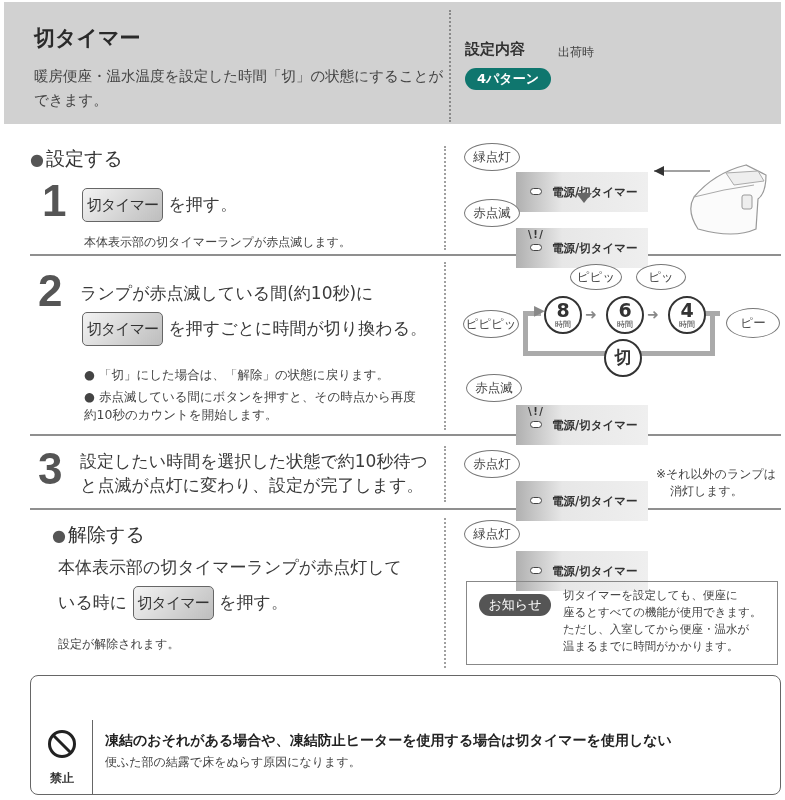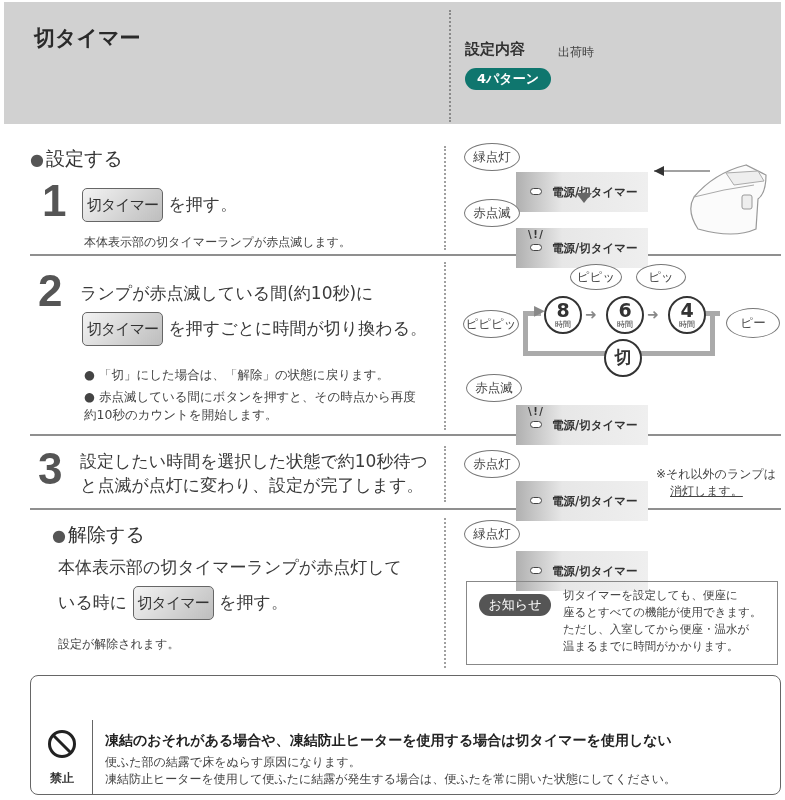--- a/index.html
+++ b/index.html
@@ -49,20 +49,21 @@
   .prohibit-icon { position: absolute; left: 16px; top: 9px; }
   .prohibit-label { position: absolute; left: 0; top: 50px; width: 62px; text-align: center; font-size: 12px; color: #333; font-weight: bold; }
   .caution-main { position: absolute; left: 74px; top: 52px; font-size: 14px; font-weight: bold; color: #222; white-space: nowrap; }
   .caution-sub { position: absolute; left: 74px; top: 74px; font-size: 12px; line-height: 17px; color: #444; white-space: nowrap; }
 </style>
 </head>
 <body>
 
 <div class="header">
   <div class="page-title">切タイマー</div>
+  <div class="page-desc">暖房便座・温水温度を設定した時間「切」の状態にすることができます。</div>
   <div class="header-divider"></div>
   <div class="settings-label" style="left:461px;top:38px;">設定内容</div>
   <div class="factory-label" style="left:554px;top:42px;">出荷時</div>
   <div class="pattern-badge" style="left:461px;top:66px;">4パターン</div>
 </div>
 
 <div class="vdots" style="top:146px;height:104px;"></div>
 <div class="vdots" style="top:262px;height:168px;"></div>
 <div class="vdots" style="top:446px;height:56px;"></div>
 <div class="vdots" style="top:518px;height:150px;"></div>
@@ -145,21 +146,21 @@
 <div class="step-num" style="left:38px;top:444px;">3</div>
 <div class="line-text" style="left:80px;top:450px;">設定したい時間を選択した状態で約10秒待つ</div>
 <div class="line-text" style="left:80px;top:474px;">と点滅が点灯に変わり、設定が完了します。</div>
 <div class="bubble" style="left:464px;top:450px;width:56px;height:28px;line-height:26px;">赤点灯</div>
 <div class="panel" style="left:516px;top:460px;width:132px;">
   <div class="panel-lamp" style="left:14px;top:16px;"></div>
   <div class="panel-label" style="left:36px;top:13px;">電源/切タイマー</div>
 </div>
 <div class="note" style="left:656px;top:466px;">
   <div>※それ以外のランプは</div>
-  <div style="padding-left:14px;text-decoration:underline;">消灯します。</div>
+  <div style="padding-left:14px;">消灯します。</div>
 </div>
 
 <div class="section-head" style="left:36px;top:522px;margin-left:16px;"><span class="dot">●</span><span>解除する</span></div>
 <div class="line-text" style="left:58px;top:556px;">本体表示部の切タイマーランプが赤点灯して</div>
 <div class="line-text" style="left:58px;top:586px;">
   <span>いる時に</span>
   <span class="key">切タイマー</span>
   <span>を押す。</span>
 </div>
 <div class="small-text" style="left:58px;top:636px;">設定が解除されます。</div>
@@ -184,15 +185,14 @@
   <div class="caution-left">
     <svg class="prohibit-icon" width="30" height="30">
       <circle cx="15" cy="15" r="12.5" fill="none" stroke="#222" stroke-width="3"></circle>
       <line x1="6" y1="6" x2="24" y2="24" stroke="#222" stroke-width="3"></line>
     </svg>
     <div class="prohibit-label">禁止</div>
   </div>
   <div class="caution-main" style="top:56px;">凍結のおそれがある場合や、凍結防止ヒーターを使用する場合は切タイマーを使用しない</div>
   <div class="caution-sub" style="top:78px;">
     <div>便ふた部の結露で床をぬらす原因になります。</div>
-    <div>凍結防止ヒーターを使用して便ふたに結露が発生する場合は、便ふたを常に開いた状態にしてください。</div>
   </div>
 </div>
 
 </body></html>

